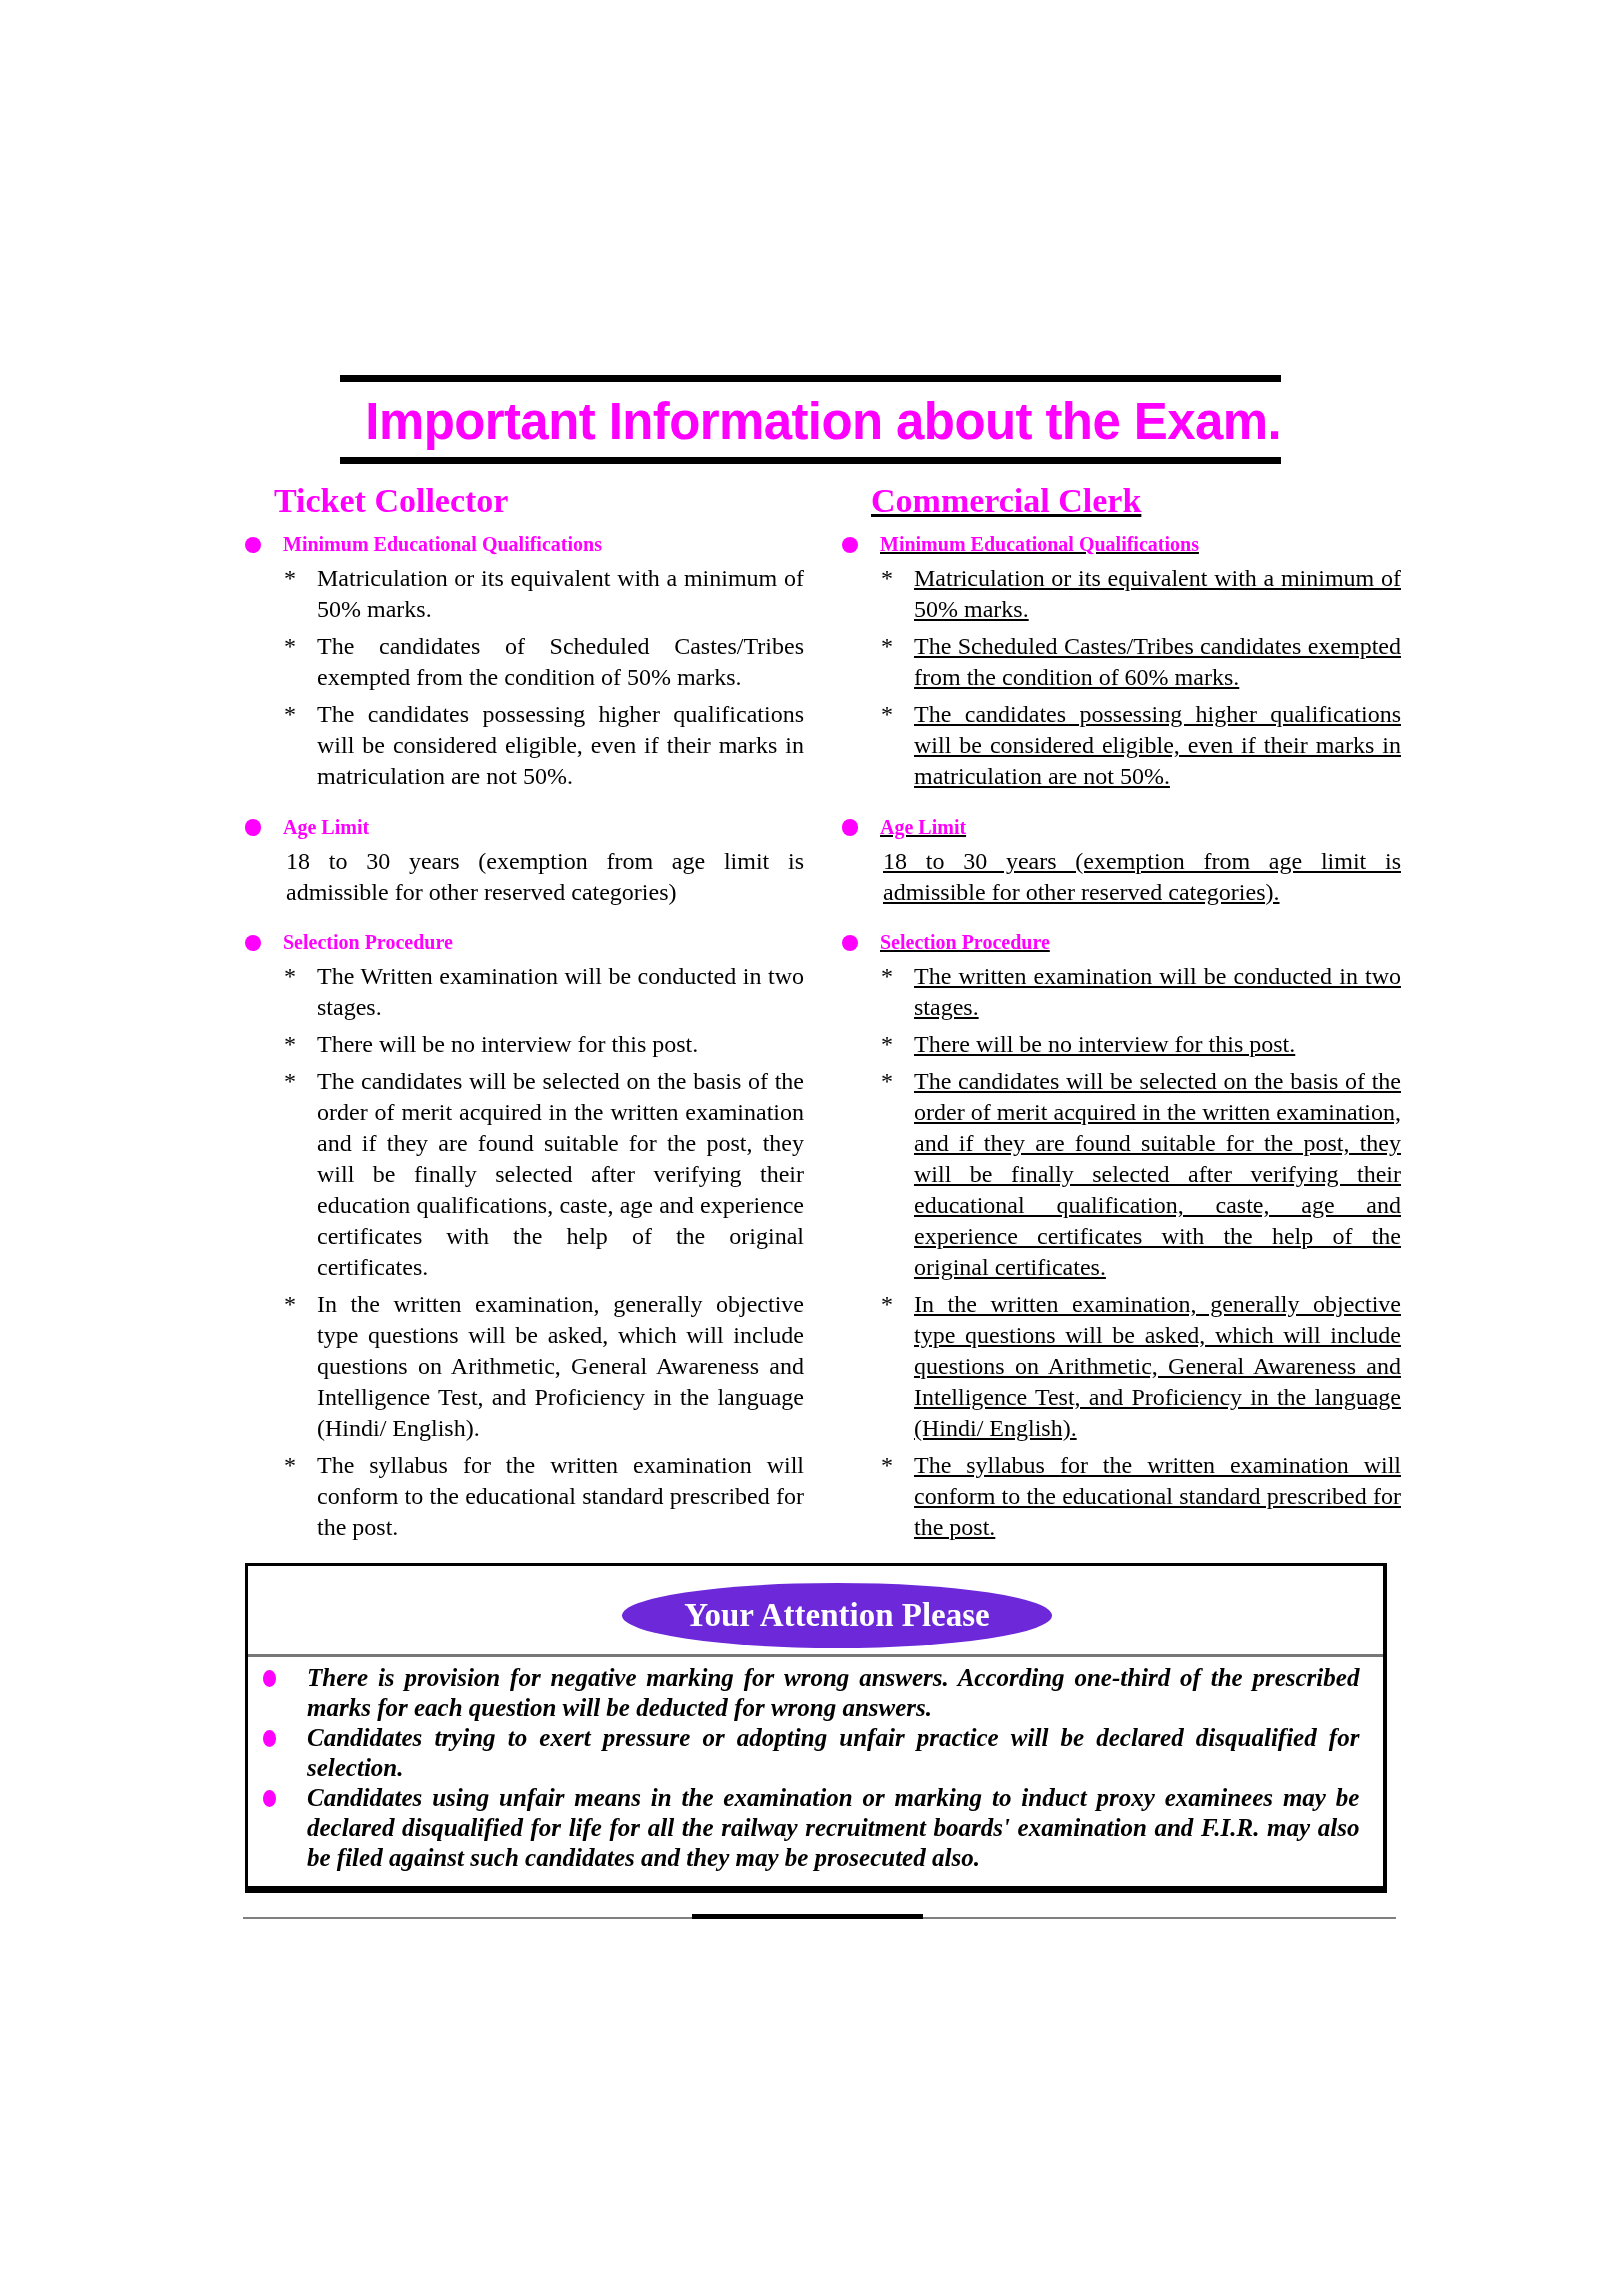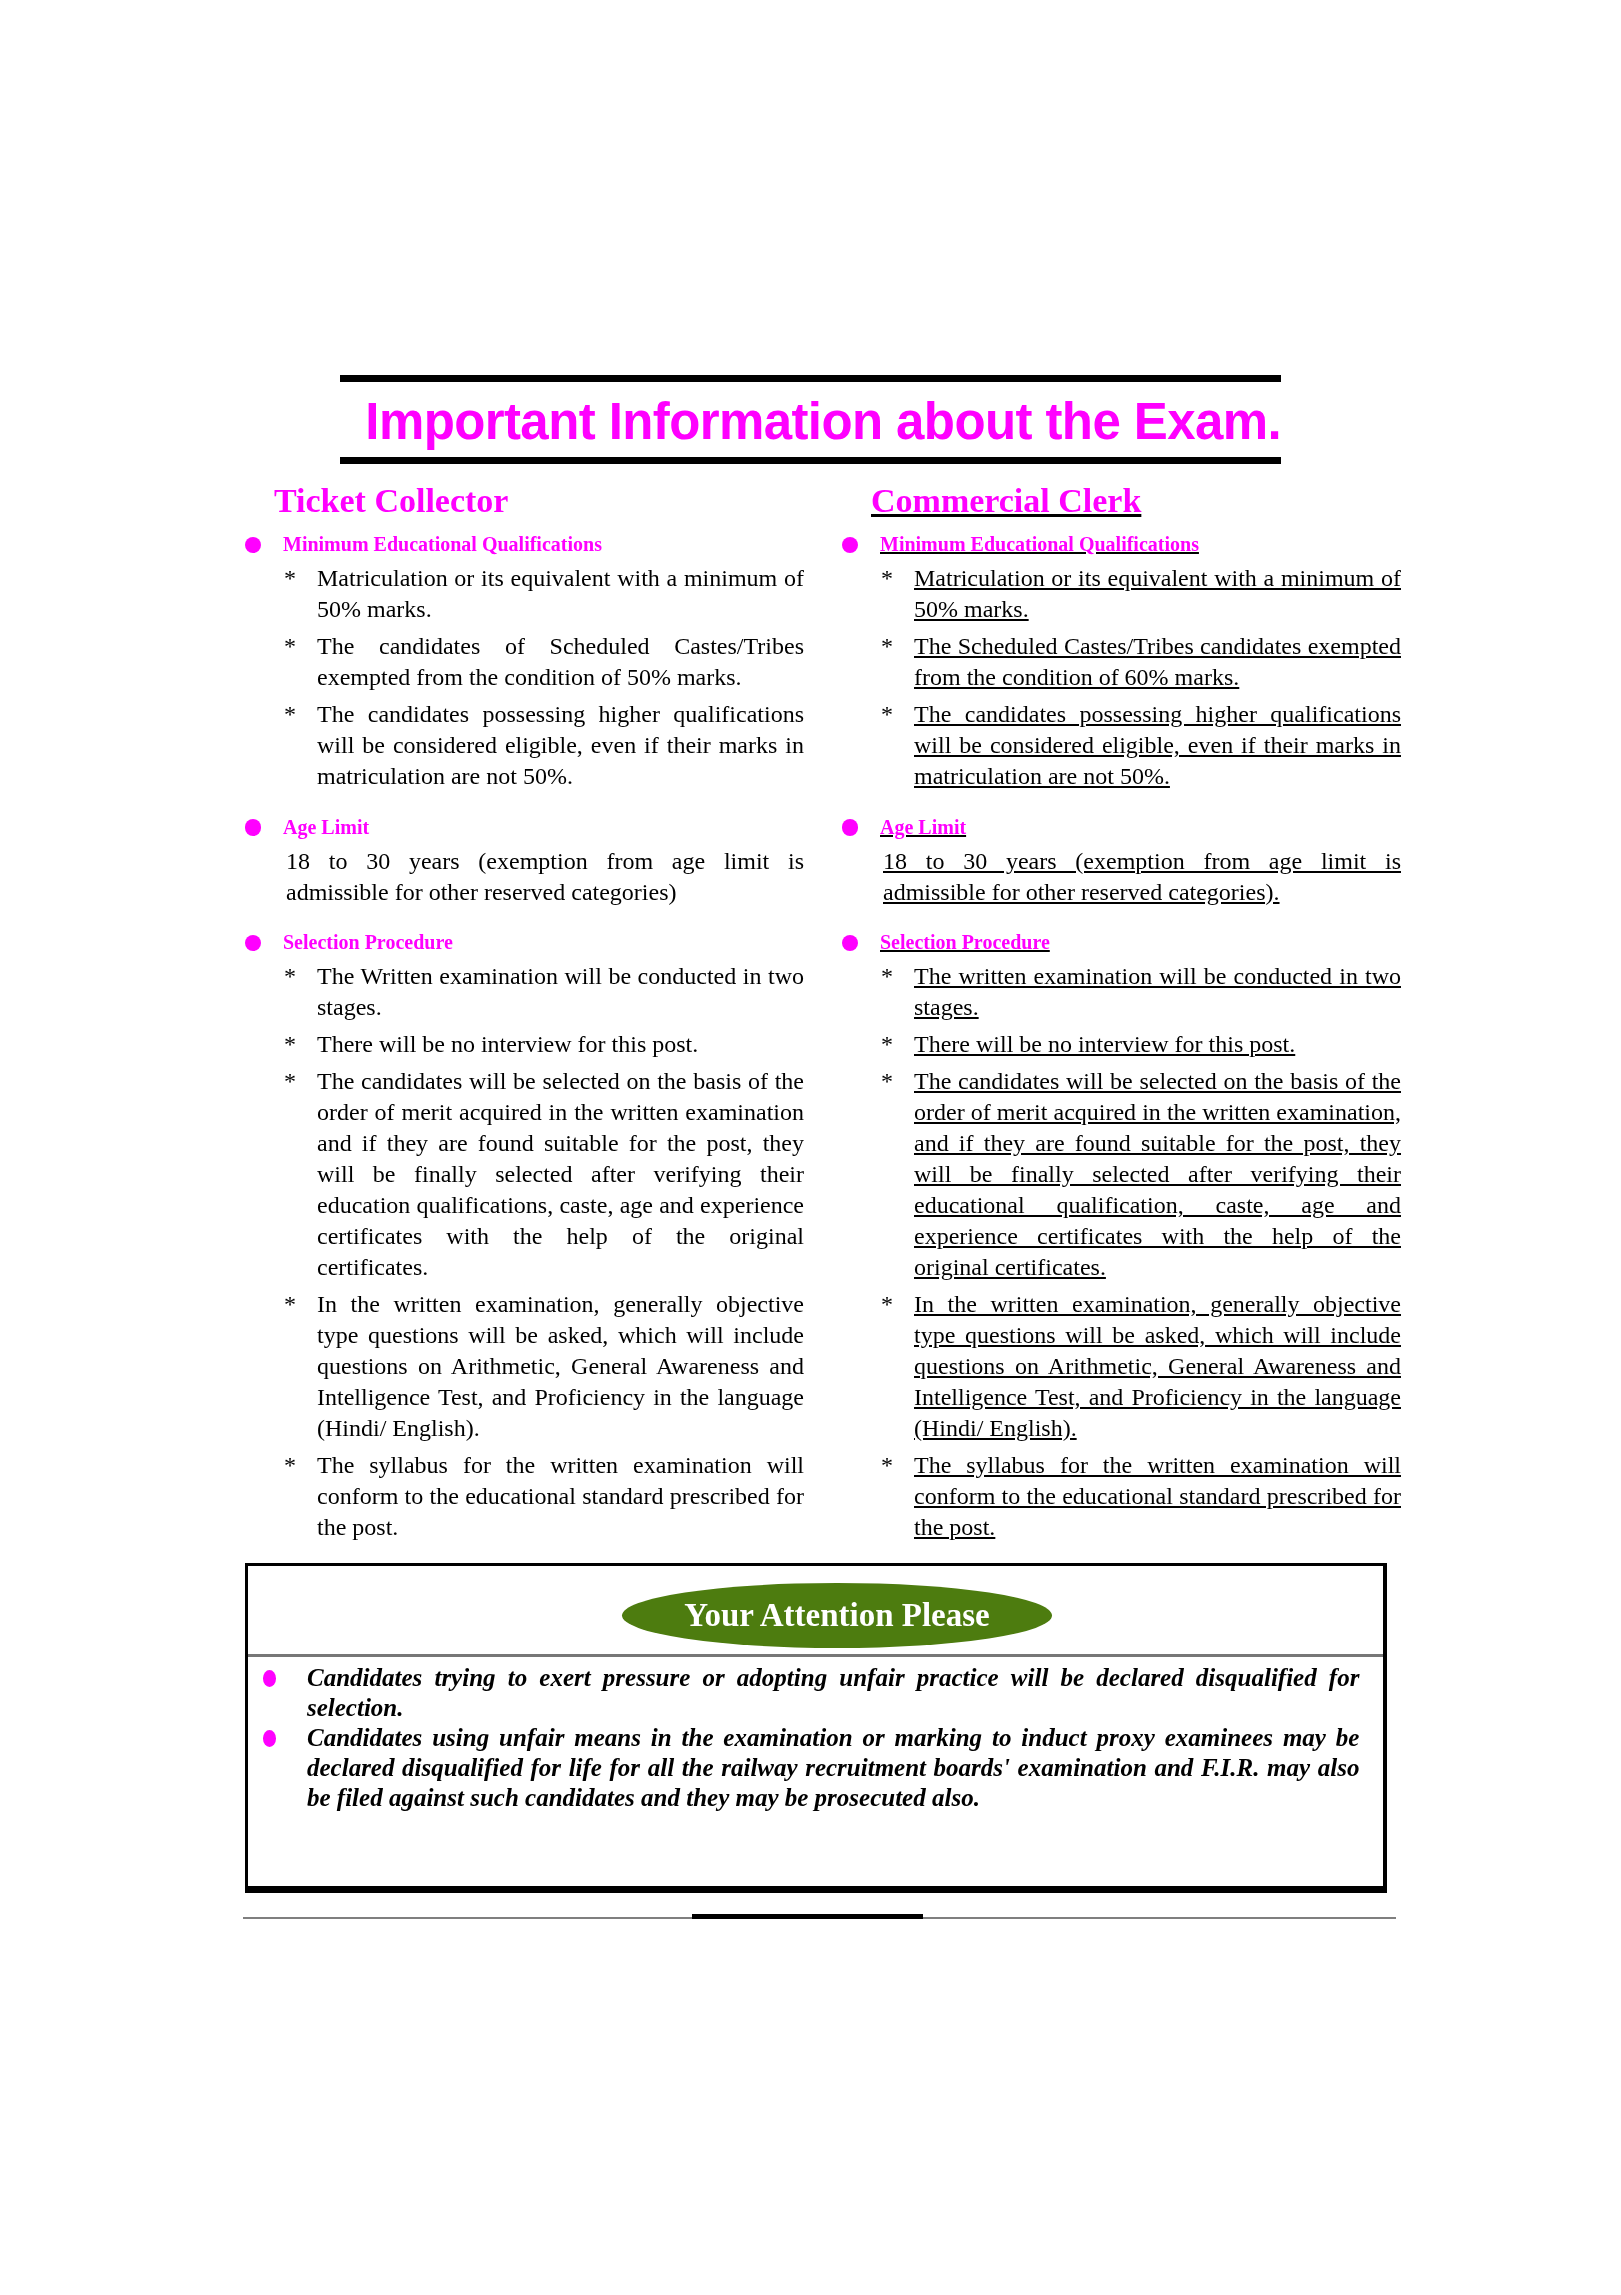--- a/index.html
+++ b/index.html
@@ -30,21 +30,21 @@
 
   .items { list-style: none; margin: 0; padding: 0; }
   .item { position: relative; padding-left: 78px; font-size: 24px; line-height: 31px;
     text-align: justify; margin-bottom: 5.9px; }
   .star { position: absolute; left: 45px; top: 0; font-size: 24px; }
   .para { padding-left: 47px; font-size: 24px; line-height: 31px; text-align: justify; }
 
   #attention-box { position: absolute; left: 245px; top: 1563px; width: 1142px; height: 330px;
     border: 3.5px solid #000; border-bottom-width: 7px; border-right-width: 4.7px; box-sizing: border-box; }
   #attention-badge { position: absolute; left: 374px; top: 16.5px; width: 430px; height: 65px;
-    border-radius: 50%; background: #4d7c0f; color: #fff; text-align: center;
+    border-radius: 50%; background: #6d28d9; color: #fff; text-align: center;
     font-weight: bold; font-size: 33px; line-height: 65px; }
   #attention-divider { position: absolute; left: 0; right: 0; top: 88px; height: 2.9px; background: #777; }
   .att-list { position: absolute; left: 0; right: 0; top: 97px; list-style: none; margin: 0; padding: 0; }
   .att-item { position: relative; padding: 0 23.6px 0 59px; font-style: italic; font-weight: bold;
     font-size: 25px; line-height: 30px; text-align: justify; margin-bottom: 0; }
   .att-dot { position: absolute; left: 15.3px; top: 7px; width: 13px; height: 16.5px; border-radius: 50%;
     background: #FF00FF; }
 
   #footer-line { position: absolute; left: 243px; top: 1917px; width: 1153px; height: 2.4px; background: #7f7f7f; }
   #footer-bar { position: absolute; left: 692px; top: 1914px; width: 231px; height: 5.3px; background: #000; }
@@ -111,20 +111,21 @@
       <li class="item"><span class="star">*</span><span>In the written examination, generally objective type questions will be asked, which will include questions on Arithmetic, General Awareness and Intelligence Test, and Proficiency in the language (Hindi/ English).</span></li>
       <li class="item"><span class="star">*</span><span>The syllabus for the written examination will conform to the educational standard prescribed for the post.</span></li>
     </ul>
   </div>
 </div>
 
 <div id="attention-box">
   <div id="attention-badge">Your Attention Please</div>
   <div id="attention-divider"></div>
   <ul class="att-list">
+    <li class="att-item"><span class="att-dot"></span><span>There is provision for negative marking for wrong answers. According one-third of the prescribed marks for each question will be deducted for wrong answers.</span></li>
     <li class="att-item"><span class="att-dot"></span><span>Candidates trying to exert pressure or adopting unfair practice will be declared disqualified for selection.</span></li>
     <li class="att-item"><span class="att-dot"></span><span>Candidates using unfair means in the examination or marking to induct proxy examinees may be declared disqualified for life for all the railway recruitment boards' examination and F.I.R. may also be filed against such candidates and they may be prosecuted also.</span></li>
   </ul>
 </div>
 
 <div id="footer-line"></div>
 <div id="footer-bar"></div>
 
 
 </body></html>

